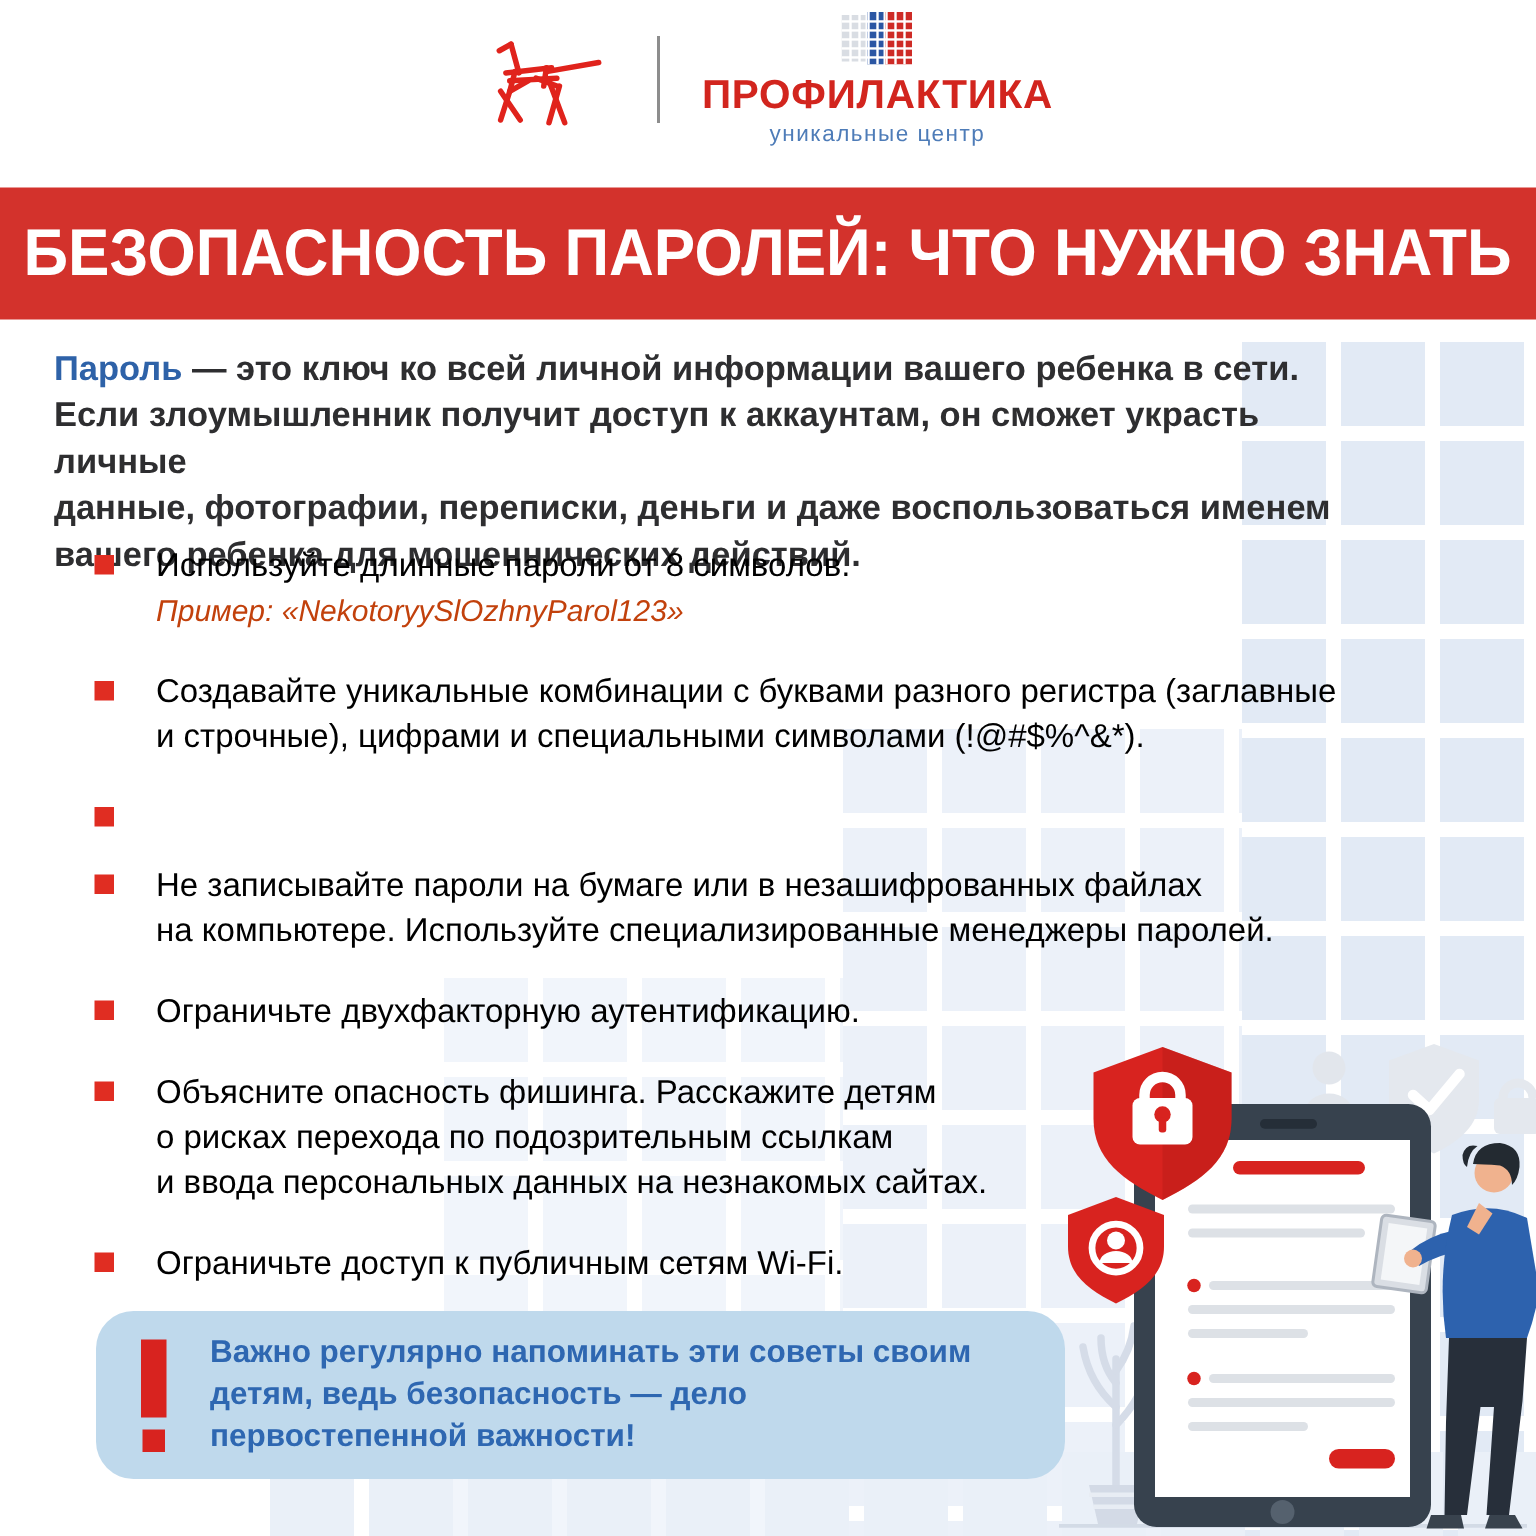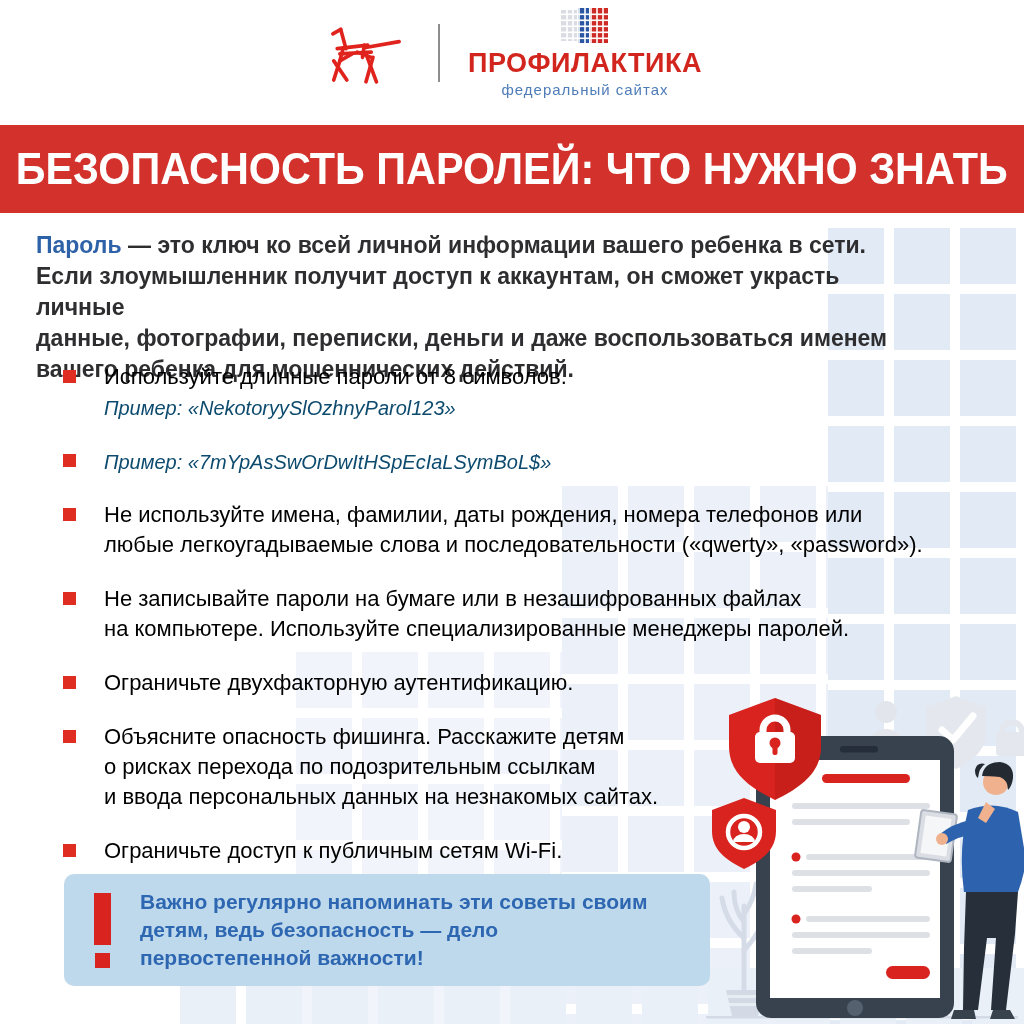--- a/index.html
+++ b/index.html
@@ -37,25 +37,25 @@
   .intro { position:absolute; left:36px; top:230px; width:884px;
     font-size:23px; line-height:31px; font-weight:700; color:#2E2E30; }
   .intro-lead { color:#2E62A8; }
   .intro-rest { white-space:pre-line; }
 
   
   .tips { position:absolute; left:50px; top:362px; width:940px; list-style:none; }
   .tip { display:flex; margin-bottom:24px; }
   .bullet { flex:0 0 13px; width:13px; height:13px; background:#E02D22; margin:8px 28px 0 13px; }
   .tip-text { font-size:22px; line-height:30px; color:#000000; white-space:pre-line; }
-  .tip-example { font-size:20px; line-height:27px; font-style:italic; color:#0c4a6e; margin-top:3px; }
+  .tip-example { font-size:20px; line-height:27px; font-style:italic; color:#c2410c; margin-top:3px; }
 
   
   .callout { position:absolute; left:64px; top:874px; width:646px; height:112px;
-    background:#BFD9EC; border-radius:10px; display:flex; align-items:center; }
+    background:#BFD9EC; border-radius:25px; display:flex; align-items:center; }
   .excl { width:17px; margin:0 29px 0 30px; display:flex; flex-direction:column; align-items:center; }
   .excl-bar { width:17px; height:52px; background:#D8231F; }
   .excl-dot { width:15px; height:15px; background:#D8231F; margin-top:8px; }
   .callout-text { font-size:21px; line-height:28px; font-weight:700; color:#2E67B1; white-space:pre-line; }
 
   .illu { position:absolute; left:690px; top:670px; width:334px; height:354px; }
 </style>
 </head>
 <body>
 
@@ -95,21 +95,21 @@
         <rect x="0" y="29.5" width="47" height="1.6" fill="#fff"></rect>
         <rect x="5.2" y="0" width="1.6" height="35" fill="#fff"></rect>
         <rect x="11.2" y="0" width="1.6" height="35" fill="#fff"></rect>
         <rect x="17.2" y="0" width="1.6" height="35" fill="#fff"></rect>
         <rect x="23.2" y="0" width="1.6" height="35" fill="#fff"></rect>
         <rect x="29.2" y="0" width="1.6" height="35" fill="#fff"></rect>
         <rect x="35.2" y="0" width="1.6" height="35" fill="#fff"></rect>
         <rect x="41.2" y="0" width="1.6" height="35" fill="#fff"></rect>
       </svg>
       <div class="brand-name">ПРОФИЛАКТИКА</div>
-      <div class="brand-sub">федеральный сайтах</div>
+      <div class="brand-sub">уникальные центр</div>
     </div>
   </div>
 
   <div class="banner">
     <div class="banner-title">БЕЗОПАСНОСТЬ ПАРОЛЕЙ: ЧТО НУЖНО ЗНАТЬ</div>
   </div>
 
   <p class="intro"><span class="intro-lead">Пароль</span><span class="intro-rest"> — это ключ ко всей личной информации вашего ребенка в сети.
 Если злоумышленник получит доступ к аккаунтам, он сможет украсть личные
 данные, фотографии, переписки, деньги и даже воспользоваться именем
@@ -119,29 +119,26 @@
     <li class="tip">
       <span class="bullet"></span>
       <div>
           <p class="tip-text">Используйте длинные пароли от 8 символов.</p>
            <p class="tip-example">Пример: «NekotoryySlOzhnyParol123»</p>
         </div>
     </li>
     <li class="tip">
       <span class="bullet"></span>
       <div>
-           <p class="tip-example">Пример: «7mYpAsSwOrDwItHSpEcIaLSymBoL$»</p>
-        </div>
-    </li>
-    <li class="tip">
-      <span class="bullet"></span>
-      <div>
-          <p class="tip-text">Не используйте имена, фамилии, даты рождения, номера телефонов или
-любые легкоугадываемые слова и последовательности («qwerty», «password»).</p>
-        </div>
+          <p class="tip-text">Создавайте уникальные комбинации с буквами разного регистра (заглавные
+и строчные), цифрами и специальными символами (!@#$%^&amp;*).</p>
+        </div>
+    </li>
+    <li class="tip">
+      <span class="bullet"></span>
     </li>
     <li class="tip">
       <span class="bullet"></span>
       <div>
           <p class="tip-text">Не записывайте пароли на бумаге или в незашифрованных файлах
 на компьютере. Используйте специализированные менеджеры паролей.</p>
         </div>
     </li>
     <li class="tip">
       <span class="bullet"></span>

